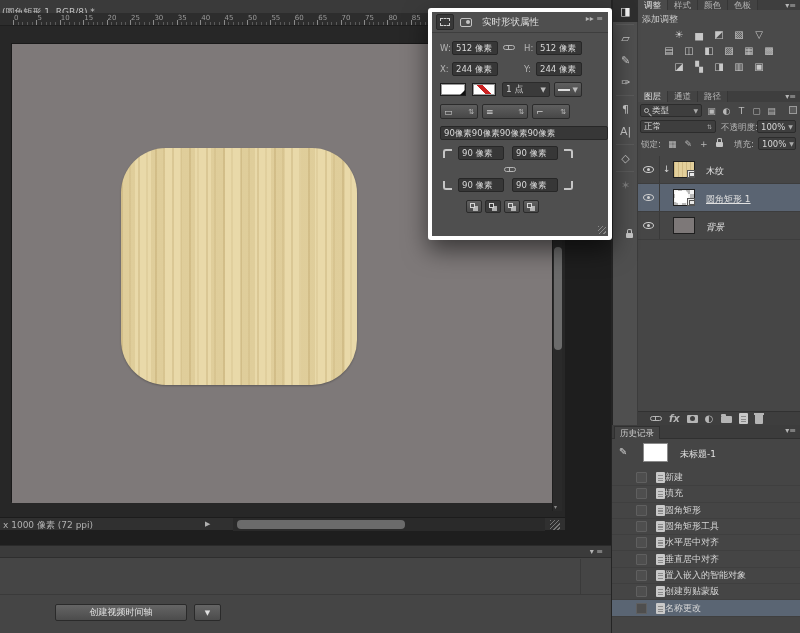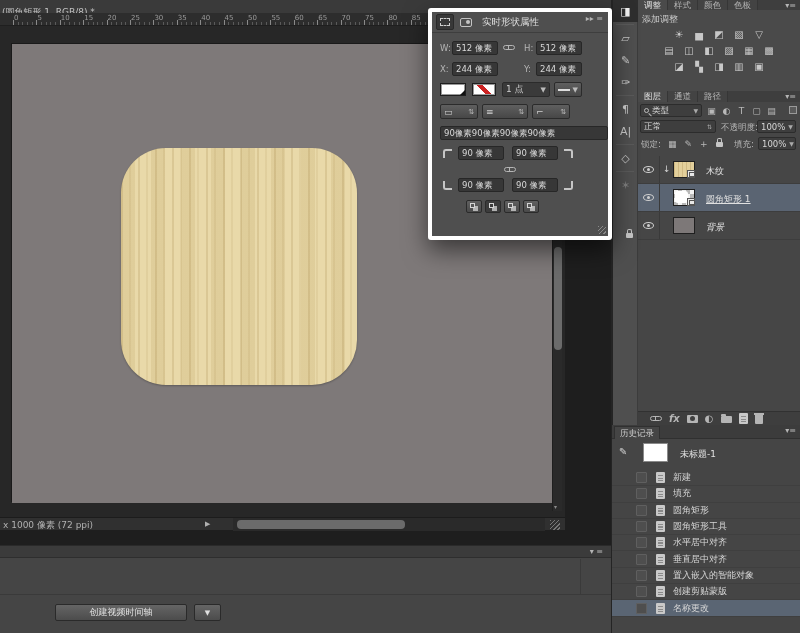--- a/index.html
+++ b/index.html
@@ -158,21 +158,21 @@
     background:#454545; border:1px solid #303030; border-bottom:none; font-size:8.5px; color:#cfcfcf; }
   #hist-snapshot { position:absolute; left:0; top:16px; width:100%; height:24px; }
   #hist-brush { position:absolute; left:7px; top:5px; font-size:10px; color:#cfcfcf; }
   #hist-thumb { position:absolute; left:31px; top:2px; width:25px; height:19px; background:#fff; border:1px solid #8a8a8a; }
   #hist-snaplabel { position:absolute; left:68px; top:7px; font-size:9px; color:#e2e2e2; }
   #hist-list { position:absolute; left:0; top:45px; width:100%; }
   .hrow { display:flex; align-items:center; height:16.3px; border-bottom:1px solid #3f3f3f; }
   .hrow.sel { background:#5a6573; }
   .hcheck { margin-left:24px; width:11px; height:11px; background:#4e4e4e; border:1px solid #5f5f5f; border-radius:1px; flex:none; }
   .hrow .i-doc { margin-left:9px; flex:none; }
-  .hlabel { margin-left:8px; font-size:9px; color:#d6d6d6; white-space:nowrap; }
+  .hlabel { margin-left:0; font-size:9px; color:#d6d6d6; white-space:nowrap; }
 
   
   #props { left:428px; top:8px; width:184px; height:232px; background:#4f4f4f;
     border:4px solid #ffffff; border-radius:3px; box-shadow:0 10px 24px rgba(0,0,0,.55); z-index:50; }
   #props-header { position:absolute; left:0; top:0; width:100%; height:21px; border-bottom:1px solid #3e3e3e; }
   #props-icon1 { position:absolute; left:4px; top:2px; width:18px; height:16px; background:#383838;
     border:1px solid #2a2a2a; border-radius:2px; display:flex; align-items:center; justify-content:center; }
   #props-icon1 i { width:10px; height:8px; border:1px dashed #d0d0d0; }
   #props-icon2 { position:absolute; left:25px; top:2px; width:18px; height:16px; display:flex; align-items:center; justify-content:center; }
   #props-icon2 i { width:12px; height:9px; border:1px solid #c4c4c4; border-radius:2px; position:relative; }

